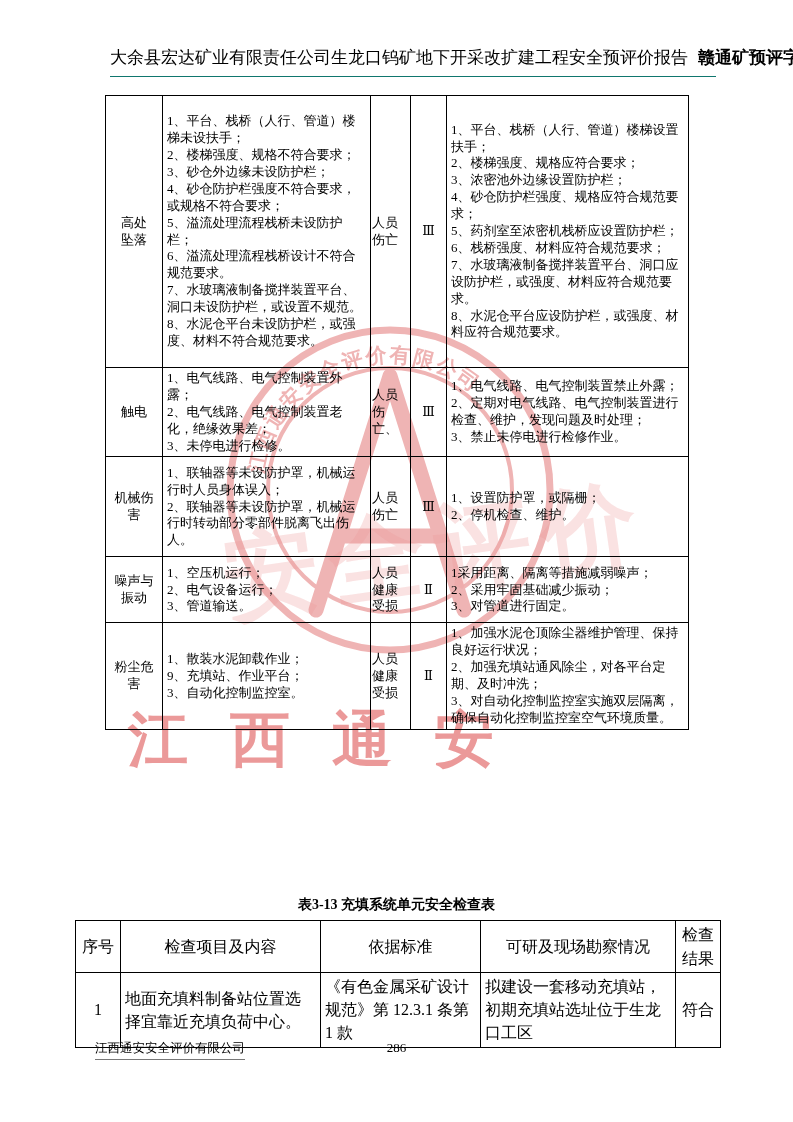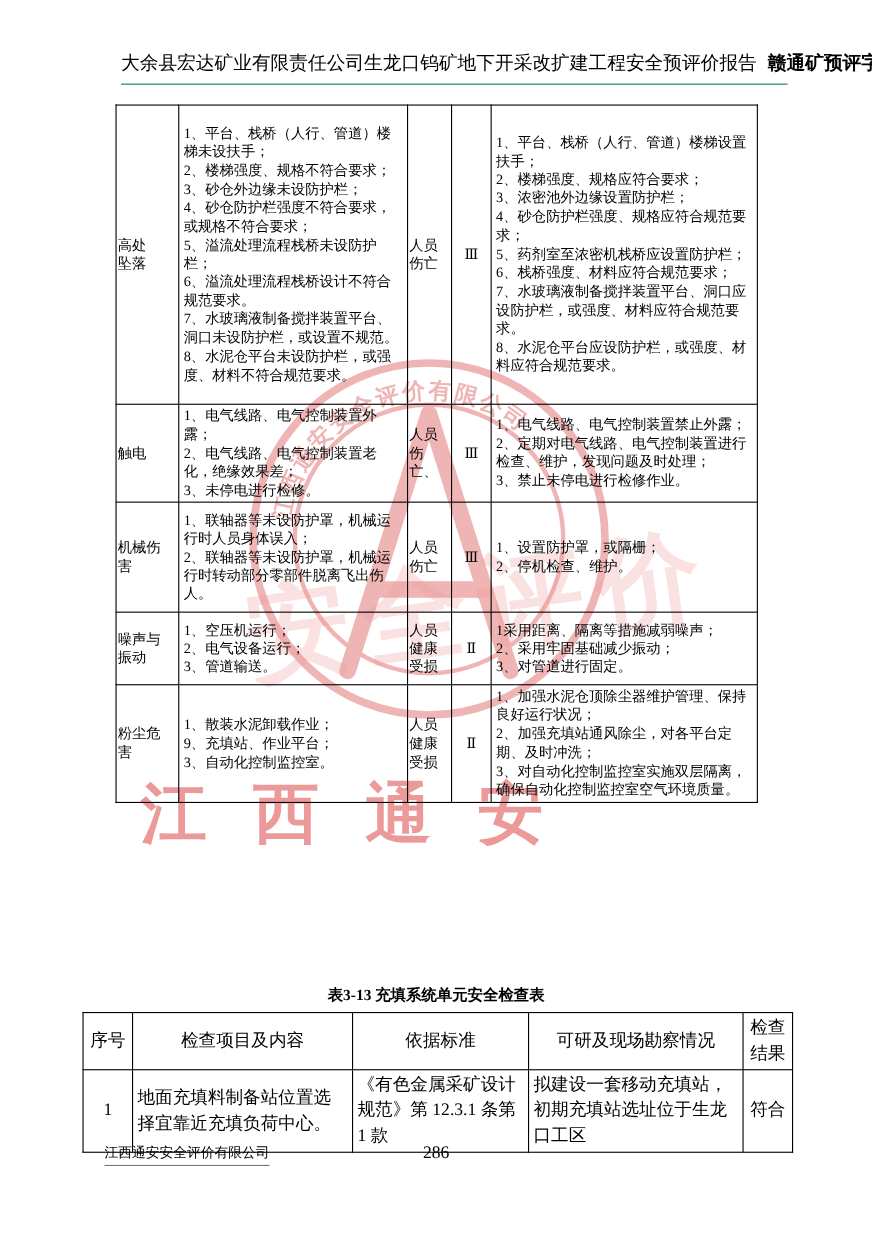--- a/index.html
+++ b/index.html
@@ -16,21 +16,21 @@
   }
   .header .docnum { font-weight:bold; margin-left:10px; }
 
   table { border-collapse:collapse; }
   td { border:1px solid #000; padding:2px 4px; vertical-align:middle; white-space:pre-line; }
 
   .hazard-table {
     position:absolute; top:95px; left:105px; width:583px;
     font-size:13px; line-height:1.3; table-layout:fixed;
   }
-  .hazard-table .c-hazard   { padding:2px 1px; }
+  .hazard-table .c-hazard   { text-align:center; padding:2px 1px; }
   .hazard-table .c-affected { padding:2px 1px; }
   .hazard-table .c-level    { text-align:center; padding:2px 1px; }
 
   .section-heading {
     position:absolute; top:731px; left:95px;
     font-size:17px; font-weight:bold;
   }
   .paragraph {
     position:absolute; top:768px; left:95px; width:607px;
     font-size:16px; line-height:2.68; text-indent:2em; text-align:justify;
@@ -44,21 +44,21 @@
     font-size:16px; line-height:1.45; table-layout:fixed;
   }
   .check-table .center { text-align:center; }
 
   .footer-company {
     position:absolute; top:1040px; left:95px; font-size:12.5px;
     border-bottom:1px solid #777; padding-bottom:2px;
   }
   .page-number {
     position:absolute; top:1040px; left:0; width:793px;
-    text-align:center; font-size:16px;
+    text-align:center; font-size:13px;
   }
 
   
   .watermark { position:absolute; inset:0; pointer-events:none; mix-blend-mode:multiply; z-index:5; }
   .wm-emblem { position:absolute; top:318px; left:218px; opacity:0.5; }
   .wm-main {
     position:absolute; top:700px; left:128px;
     font-size:60px; font-weight:bold; letter-spacing:42px; white-space:nowrap;
     color:rgba(219,70,70,0.55);
   }

